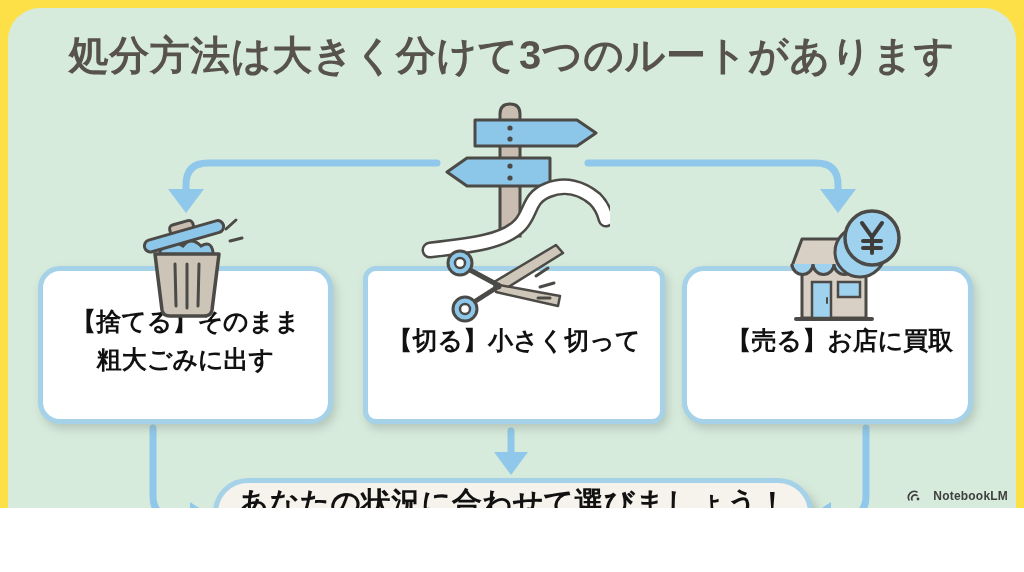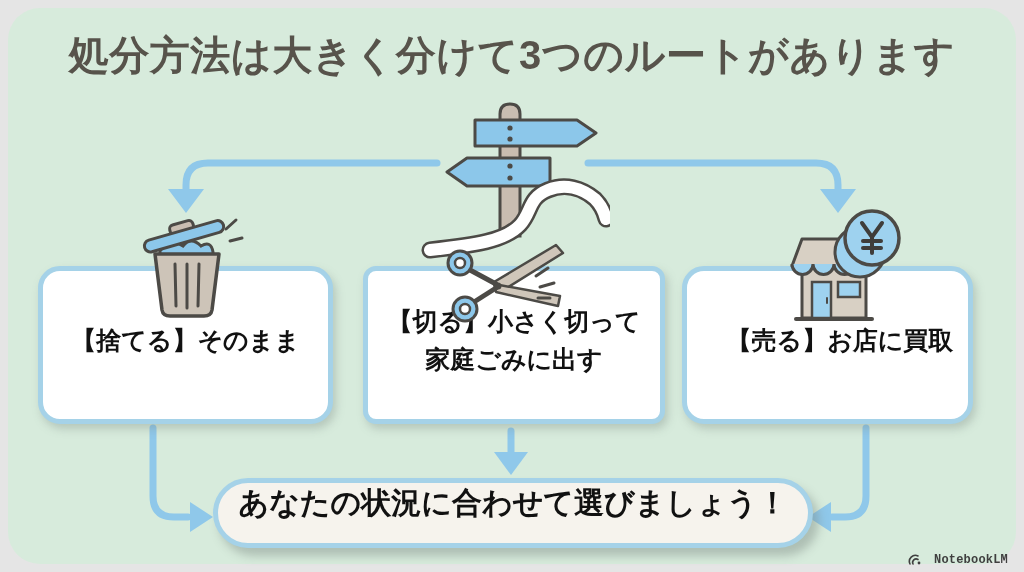--- a/index.html
+++ b/index.html
@@ -1,16 +1,16 @@
 <!DOCTYPE html>
 <html><head>
 <meta charset="utf-8">
 <style>
   html,body{margin:0;padding:0;background:#ffffff;}
-  .canvas{position:relative;width:1024px;height:572px;background:#e5e5e5;overflow:hidden;
+  .canvas{position:relative;width:1024px;height:508px;background:#fde047;overflow:hidden;
           font-family:"Liberation Sans","DejaVu Sans",sans-serif;}
   .panel{position:absolute;left:8px;top:8px;width:1008px;height:556px;
          background:#d7ebdc;border-radius:32px;}
   .title{position:absolute;left:0;top:28px;width:1024px;margin:0;text-align:center;
          font-size:40px;font-weight:900;color:#57534b;letter-spacing:0.5px;}
   svg.layer{position:absolute;left:0;top:0;}
   .route-box{position:absolute;top:266px;height:158px;background:#ffffff;
              border:5px solid #a5d2e8;border-radius:22px;box-sizing:border-box;
              display:flex;flex-direction:column;justify-content:center;align-items:center;
              padding-bottom:10px;box-shadow:3px 5px 8px rgba(120,135,128,0.35);z-index:2;}
@@ -18,21 +18,21 @@
   .box2{left:363px;width:302px;border-radius:13px;}
   .box3{left:682px;width:291px;padding-left:25px;}
   .route-line{font-size:25px;font-weight:900;color:#111111;line-height:38px;
               text-align:center;white-space:nowrap;}
   .icon-abs{position:absolute;z-index:3;}
   .pill{position:absolute;left:213px;top:478px;width:600px;height:70px;background:#f6f3ed;
         border:5px solid #a5d2e8;border-radius:40px;box-sizing:border-box;z-index:2;
         display:flex;justify-content:center;
         box-shadow:6px 8px 10px rgba(125,138,130,0.45);}
   .pill-text{font-size:30px;font-weight:900;color:#111111;white-space:nowrap;}
-  .watermark{position:absolute;right:16px;bottom:5px;display:flex;align-items:center;gap:12px;z-index:4;font-family:Liberation Mono, monospace;}
+  .watermark{position:absolute;right:16px;bottom:5px;display:flex;align-items:center;gap:12px;z-index:4;}
   .watermark-label{font-size:12px;font-weight:bold;color:#3f3f3f;letter-spacing:0.2px;}
 </style>
 </head>
 <body>
 
 <div class="canvas">
   <div class="panel"></div>
 
   <h1 class="title">処分方法は大きく分けて3つのルートがあります</h1>
 
@@ -118,24 +118,24 @@
     <g stroke="#3f3d3a" stroke-width="4" stroke-linecap="round" fill="none">
       <path d="M90,17 L100,31 L110,17"></path>
       <line x1="100" y1="31" x2="100" y2="47"></line>
       <line x1="91" y1="35" x2="109" y2="35"></line>
       <line x1="91" y1="42" x2="109" y2="42"></line>
     </g>
   </svg>
 
   <div class="route-box box1">
     <div class="route-line">【捨てる】そのまま</div>
+    <div class="route-line">粗大ごみに出す</div>
   </div>
   <div class="route-box box2">
     <div class="route-line">【切る】小さく切って</div>
-    <div class="route-line">家庭ごみに出す</div>
   </div>
   <div class="route-box box3">
     <div class="route-line">【売る】お店に買取</div>
   </div>
 
   <div class="pill">
     <span class="pill-text">あなたの状況に合わせて選びましょう！</span>
   </div>
 
   <div class="watermark">

